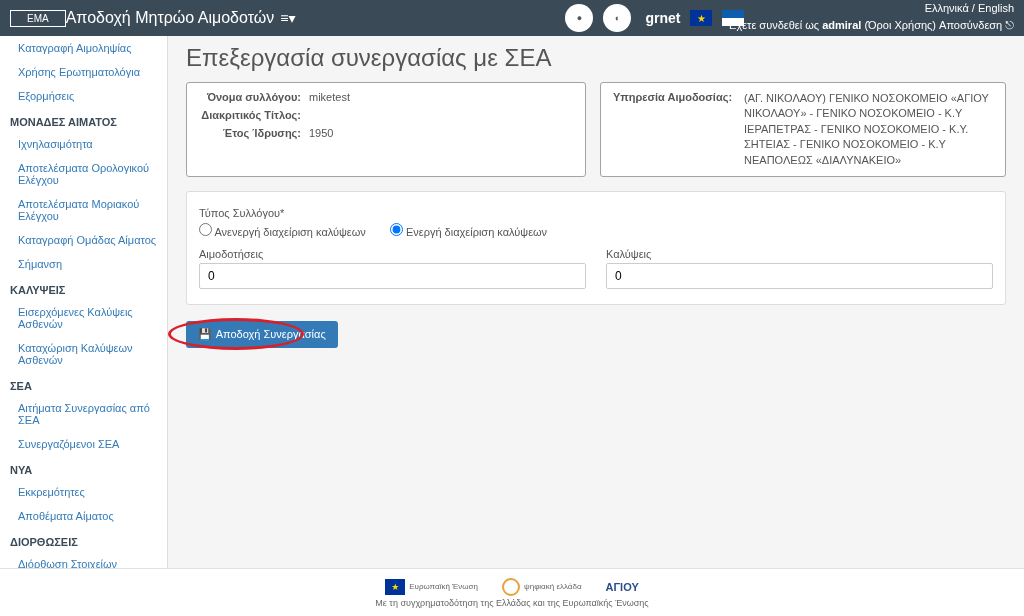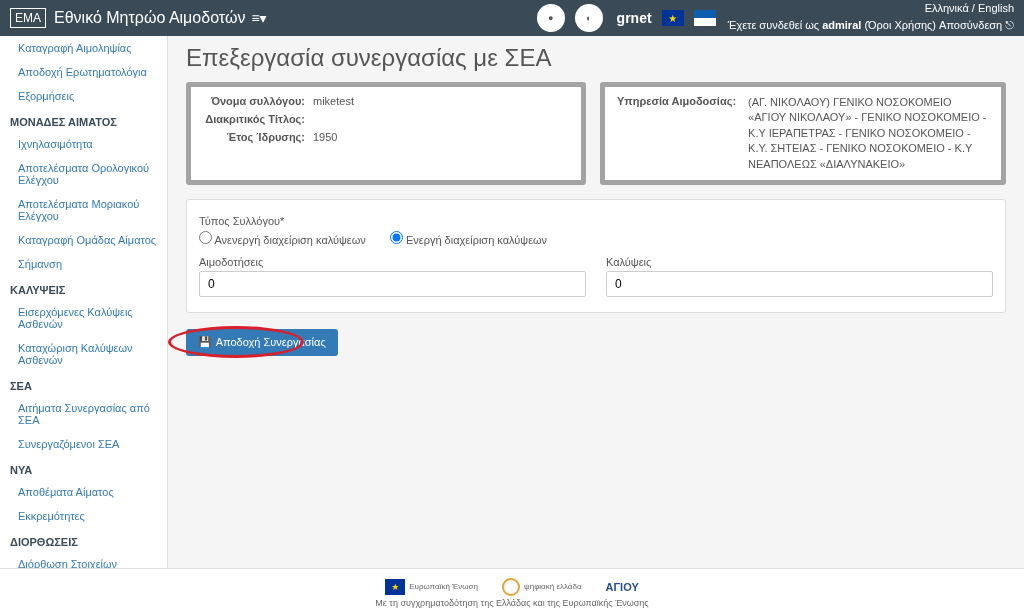--- a/index.html
+++ b/index.html
@@ -1,19 +1,19 @@
 <!DOCTYPE html>
 <html><head>
 <meta charset="utf-8">
 <style>
   * { box-sizing: border-box; margin: 0; padding: 0; }
   body { font-family: Arial, Helvetica, sans-serif; font-size: 12px; color: #333; background: #f5f5f5; width: 1024px; height: 616px; overflow: hidden; }
 
   .topbar { background: #3b4a57; color: #fff; height: 36px; display: flex; align-items: center; padding: 0 10px; position: relative; }
-  .logo-box { border: 1px solid #fff; padding: 2px 4px; font-size: 12px; margin-right: 8px; }
+  .logo-box { border: 1px solid #fff; padding: 2px 16px; font-size: 10px; }
   .topbar-title { font-size: 16px; font-weight: normal; }
   .menu-icon { margin-left: 6px; font-size: 14px; cursor: pointer; }
   .partner-logos { display: flex; gap: 10px; align-items: center; margin-left: 270px; }
   .partner-logos .pl { width: 28px; height: 28px; border-radius: 50%; background: #fff; display: flex; align-items: center; justify-content: center; font-size: 9px; color: #555; }
   .grnet { color: #fff; font-size: 14px; font-weight: bold; margin-left: 4px; }
   .eu-flag { width: 22px; height: 16px; background: #003399; display: flex; align-items: center; justify-content: center; color: gold; font-size: 10px; }
   .gr-flag { width: 22px; height: 16px; background: linear-gradient(#0d5eaf 50%, #fff 50%); }
   .topbar-right { position: absolute; right: 10px; bottom: 4px; font-size: 11px; text-align: right; }
   .lang-links { position: absolute; right: 10px; top: 2px; font-size: 11px; }
   .topbar-right a, .lang-links a { color: #fff; text-decoration: none; }
@@ -22,21 +22,21 @@
   .sidebar { width: 168px; background: #fff; border-right: 1px solid #ddd; overflow-y: auto; }
   .sidebar::-webkit-scrollbar { width: 10px; }
   .sidebar::-webkit-scrollbar-thumb { background: #ccc; }
   .sidebar .section-title { color: #3b4a57; font-weight: bold; font-size: 11px; padding: 8px 10px 4px; }
   .sidebar .nav-item { color: #337ab7; font-size: 11px; padding: 6px 10px 6px 18px; display: block; cursor: pointer; }
 
   .content { flex: 1; padding: 8px 18px; overflow-y: auto; }
   .content h1 { font-size: 24px; font-weight: normal; color: #555; margin-bottom: 10px; }
 
   .info-row { display: flex; gap: 14px; margin-bottom: 14px; }
-  .info-panel { border: 5px solid #a3a3a3; border-radius: 3px; background: #fff; padding: 8px 12px; }
+  .info-panel { border: 1px solid #a3a3a3; border-radius: 3px; background: #fff; padding: 8px 12px; }
   .info-left { flex: 0 0 400px; }
   .info-right { flex: 1; }
   .field-row { display: flex; margin-bottom: 6px; font-size: 11px; }
   .field-label { width: 110px; text-align: right; font-weight: bold; color: #555; padding-right: 8px; }
   .field-value { color: #555; }
   .service-label { font-weight: bold; color: #555; white-space: nowrap; padding-right: 12px; font-size: 11px; }
   .service-value { font-size: 11px; line-height: 1.4; color: #555; }
 
   .form-panel { border: 1px solid #ddd; border-radius: 3px; background: #fff; padding: 15px 12px; margin-bottom: 16px; }
   .form-label { font-size: 11px; color: #555; margin-bottom: 4px; display: block; }
@@ -56,21 +56,21 @@
   .flogo .sq { width: 20px; height: 16px; background: #003399; display: flex; align-items: center; justify-content: center; color: gold; font-size: 9px; }
   .flogo .circ { width: 18px; height: 18px; border: 2px solid #e8a33d; border-radius: 50%; }
   .espa { font-weight: bold; font-size: 11px; color: #2a4d8e; }
   .footer-text { font-size: 9px; color: #666; margin-top: 2px; }
 </style>
 </head>
 <body>
 
 <div class="topbar">
   <div class="logo-box">EMA</div>
-  <span class="topbar-title">Εθνικό Μητρώο Αιμοδοτών</span>
+  <span class="topbar-title">Αποδοχή Μητρώο Αιμοδοτών</span>
   <span class="menu-icon">≡▾</span>
 
   <div class="partner-logos">
     <div class="pl">●</div>
     <div class="pl">◐</div>
     <span class="grnet">grnet</span>
     <div class="eu-flag">★</div>
     <div class="gr-flag"></div>
   </div>
 
@@ -83,41 +83,41 @@
     <a href="#">(Όροι Χρήσης)</a>
     <a href="#">Αποσύνδεση</a>
     <span>⎋</span>
   </div>
 </div>
 
 <div class="main">
 
   <div class="sidebar">
     <a class="nav-item">Καταγραφή Αιμοληψίας</a>
-    <a class="nav-item">Αποδοχή Ερωτηματολόγια</a>
+    <a class="nav-item">Χρήσης Ερωτηματολόγια</a>
     <a class="nav-item">Εξορμήσεις</a>
 
     <div class="section-title">ΜΟΝΑΔΕΣ ΑΙΜΑΤΟΣ</div>
     <a class="nav-item">Ιχνηλασιμότητα</a>
     <a class="nav-item">Αποτελέσματα Ορολογικού Ελέγχου</a>
     <a class="nav-item">Αποτελέσματα Μοριακού Ελέγχου</a>
     <a class="nav-item">Καταγραφή Ομάδας Αίματος</a>
     <a class="nav-item">Σήμανση</a>
 
     <div class="section-title">ΚΑΛΥΨΕΙΣ</div>
     <a class="nav-item">Εισερχόμενες Καλύψεις Ασθενών</a>
     <a class="nav-item">Καταχώριση Καλύψεων Ασθενών</a>
 
     <div class="section-title">ΣΕΑ</div>
     <a class="nav-item">Αιτήματα Συνεργασίας από ΣΕΑ</a>
     <a class="nav-item">Συνεργαζόμενοι ΣΕΑ</a>
 
     <div class="section-title">ΝΥΑ</div>
+    <a class="nav-item">Εκκρεμότητες</a>
     <a class="nav-item">Αποθέματα Αίματος</a>
-    <a class="nav-item">Εκκρεμότητες</a>
 
     <div class="section-title">ΔΙΟΡΘΩΣΕΙΣ</div>
     <a class="nav-item">Διόρθωση Στοιχείων Ερωτηματολογίων</a>
 
   </div>
 
   <div class="content">
     <h1>Επεξεργασία συνεργασίας με ΣΕΑ</h1>
 
     <div class="info-row">

